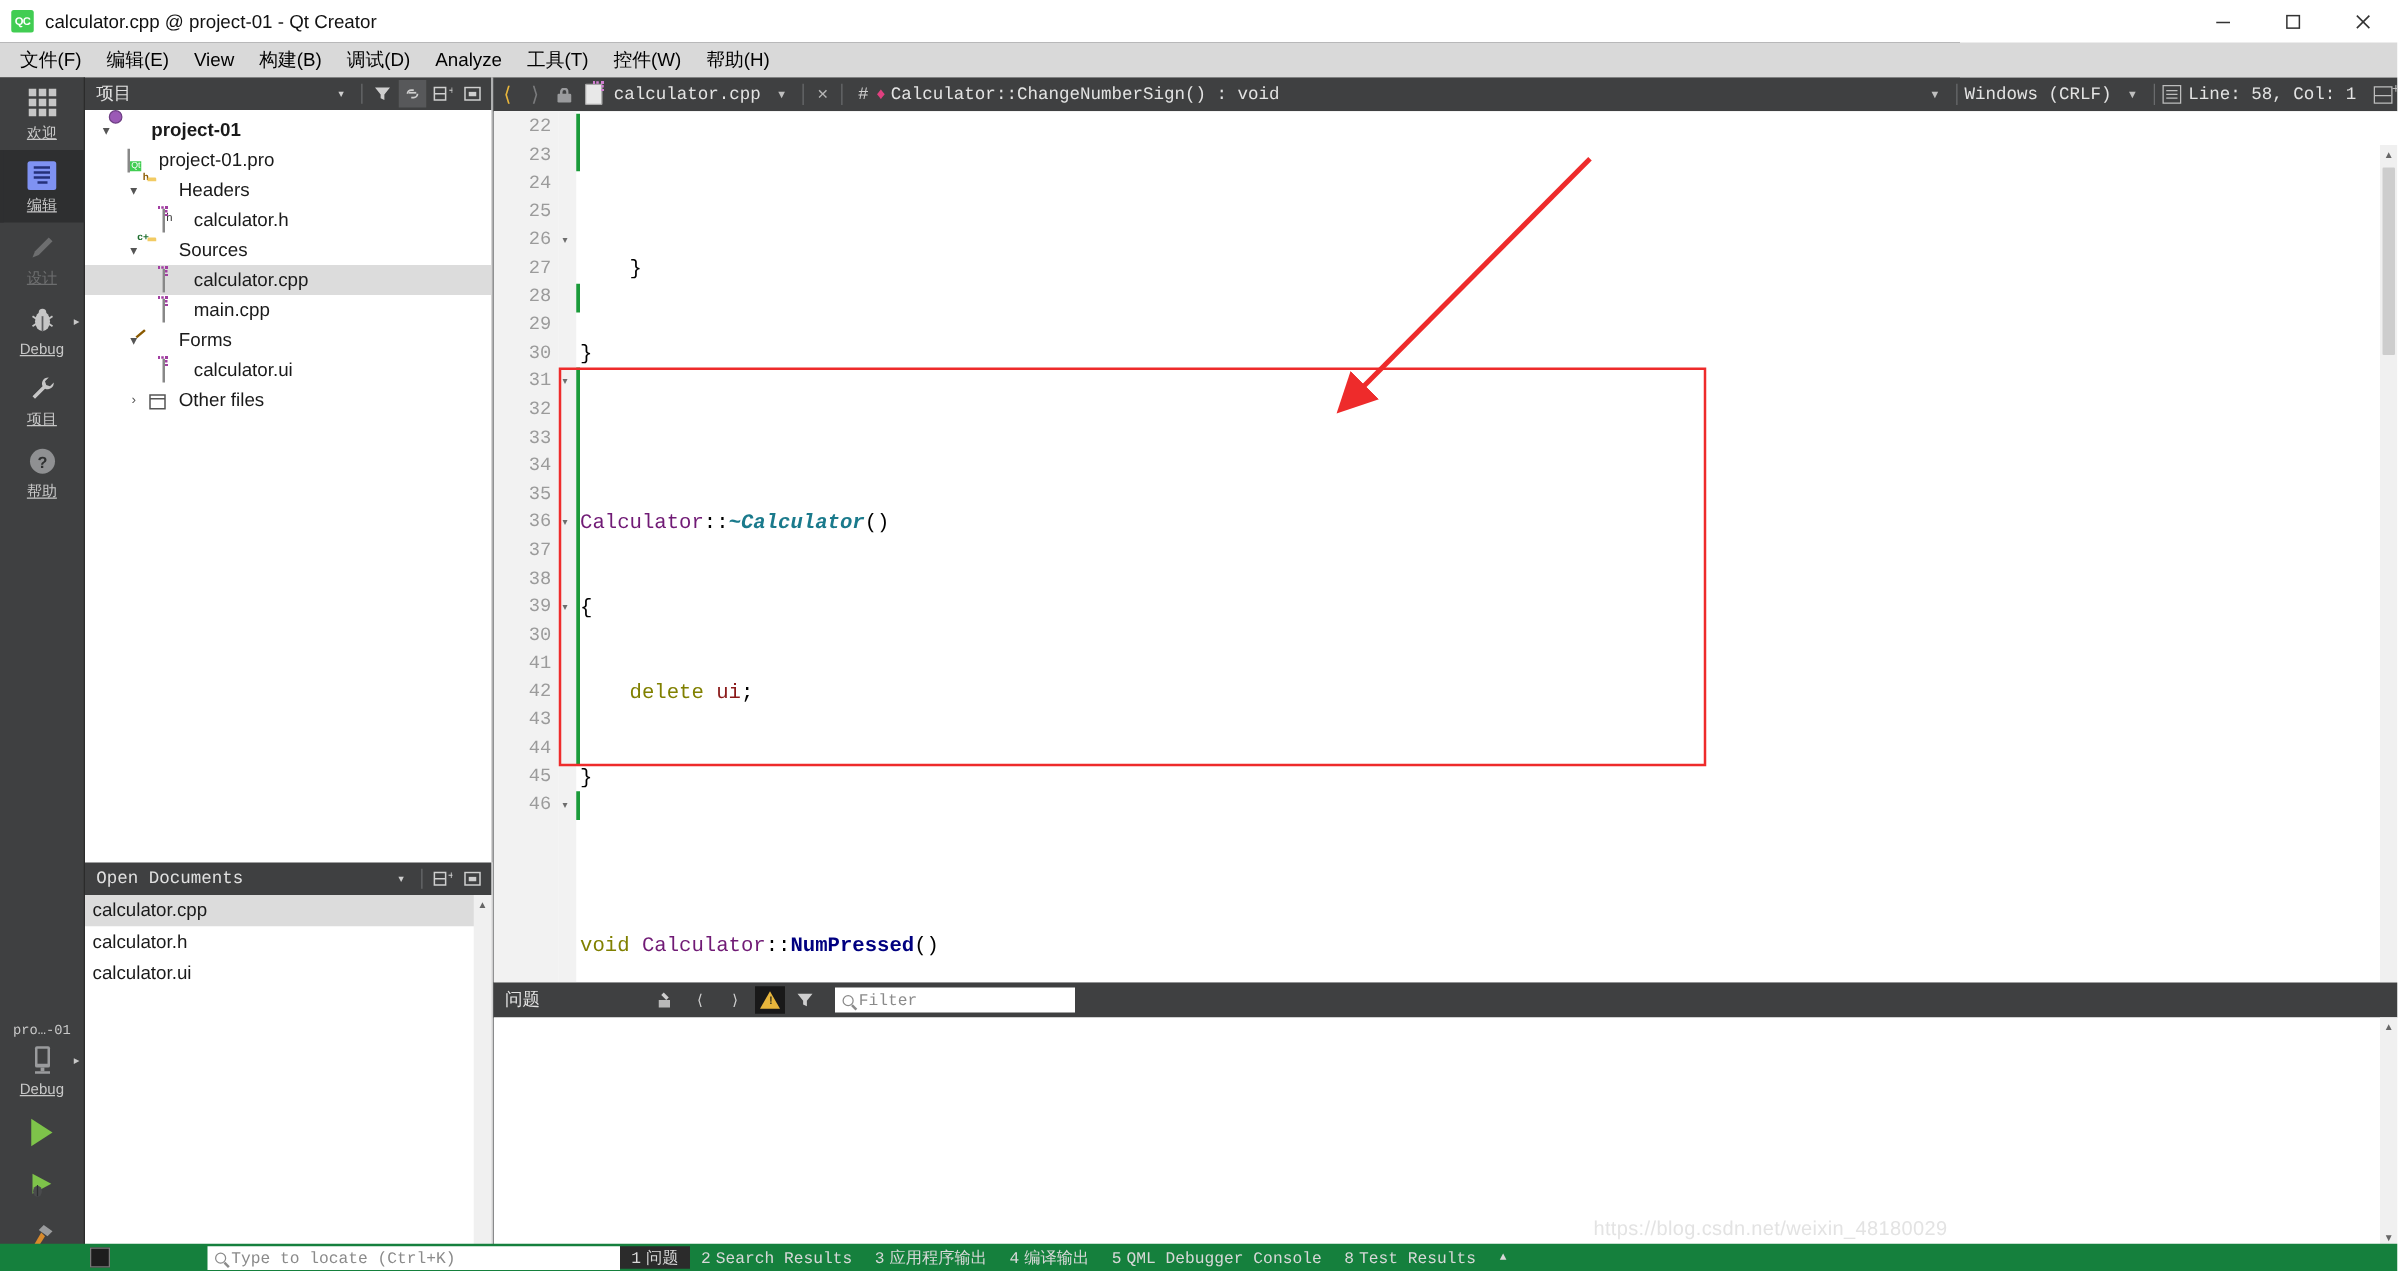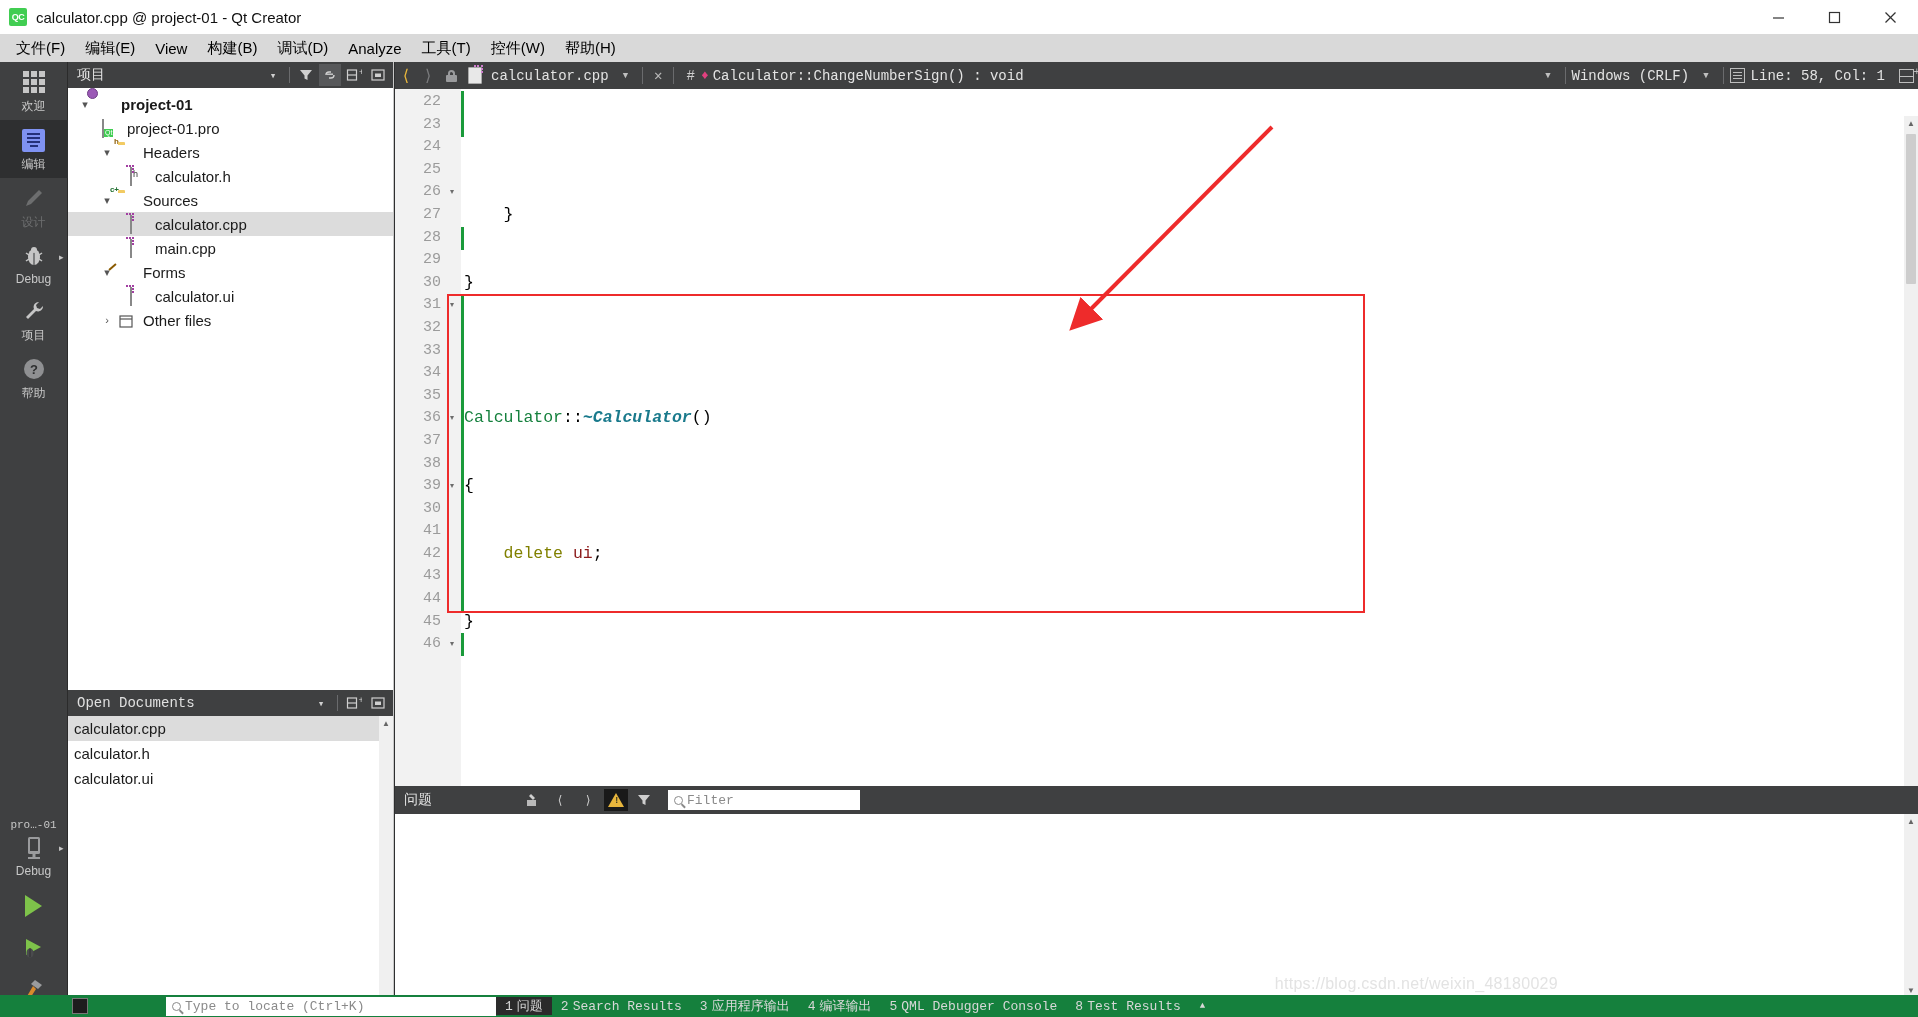--- a/index.html
+++ b/index.html
@@ -51,21 +51,21 @@
     display:flex; flex-direction:column; align-items:center;
   }
   .mode-item {
     width:68px; padding:7px 0 5px 0; display:flex; flex-direction:column;
     align-items:center; position:relative; color:#b9b9b9;
   }
   .mode-item.active { background:#2e2f30; }
   .mode-item.active:before {
     content:""; position:absolute; left:0; top:0; width:3px; height:100%; background:#2e2f30;
   }
-  .mode-label { font-size:12px; margin-top:3px; color:#c8c8c8; font-family:"Liberation Sans", sans-serif;}
+  .mode-label { font-size:12px; margin-top:3px; color:#c8c8c8; font-family:"Liberation Sans", sans-serif;text-decoration:underline;}
   .mode-item.dim .mode-label { color:#6d6e6f; }
   .mode-icon { width:26px; height:26px; display:flex; align-items:center; justify-content:center; }
   .grid-icon { display:grid; grid-template-columns:repeat(3,6px); grid-template-rows:repeat(3,6px); gap:2px; }
   .grid-icon i { background:#c6c6c6; display:block; width:6px; height:6px; }
   .edit-sq {
     width:23px; height:23px; background:#7f92f2; border-radius:2px;
     display:flex; flex-direction:column; justify-content:center; align-items:center; gap:2px;
   }
   .edit-sq i { display:block; width:13px; height:2px; background:#24307a; }
   .mode-arrow { position:absolute; right:4px; top:16px; color:#c8c8c8; font-size:9px; }
@@ -174,21 +174,21 @@
   .modline { position:absolute; left:14px; width:3px; background:#1a9a3a; }
   .codetext {
     position:absolute; left:17px; top:2px; right:0;
     font-family:"Liberation Mono", monospace; font-size:16.5px;
     white-space:pre; line-height:22.6px; color:#000;
   }
   .cl { height:22.6px; }
 
   
   .k  { color:#808000; }            
-  .ty { color:#15803d; }            
+  .ty { color:#701a75; }            
   .fn { color:#000080; font-weight:bold; }  
   .fni{ color:#1a7a8c; font-weight:bold; font-style:italic; }
   .ui { color:#8b1a1a;margin-top:11px; }
   .op { color:#000; }
 
   .redbox {
     position:absolute; border:2px solid #ee2b2b; pointer-events:none;
   }
   .arrow-svg { position:absolute; pointer-events:none; }
 
@@ -619,20 +619,21 @@
         <div class="codetext">
           <div class="cl">&nbsp;</div>
           <div class="cl">    <span class="op">}</span></div>
           <div class="cl"><span class="op">}</span></div>
           <div class="cl">&nbsp;</div>
           <div class="cl"><span class="ty">Calculator</span><span class="op">::</span><span class="fni">~Calculator</span><span class="op">()</span></div>
           <div class="cl"><span class="op">{</span></div>
           <div class="cl">    <span class="k">delete</span> <span class="ui">ui</span><span class="op">;</span></div>
           <div class="cl"><span class="op">}</span></div>
           <div class="cl">&nbsp;</div>
+          <div class="cl"><span class="k">void</span> <span class="ty">Calculator</span><span class="op">::</span><span class="fn">NumPressed</span><span class="op">()</span></div>
           
           
           
           
           
           
           
           
           
           

